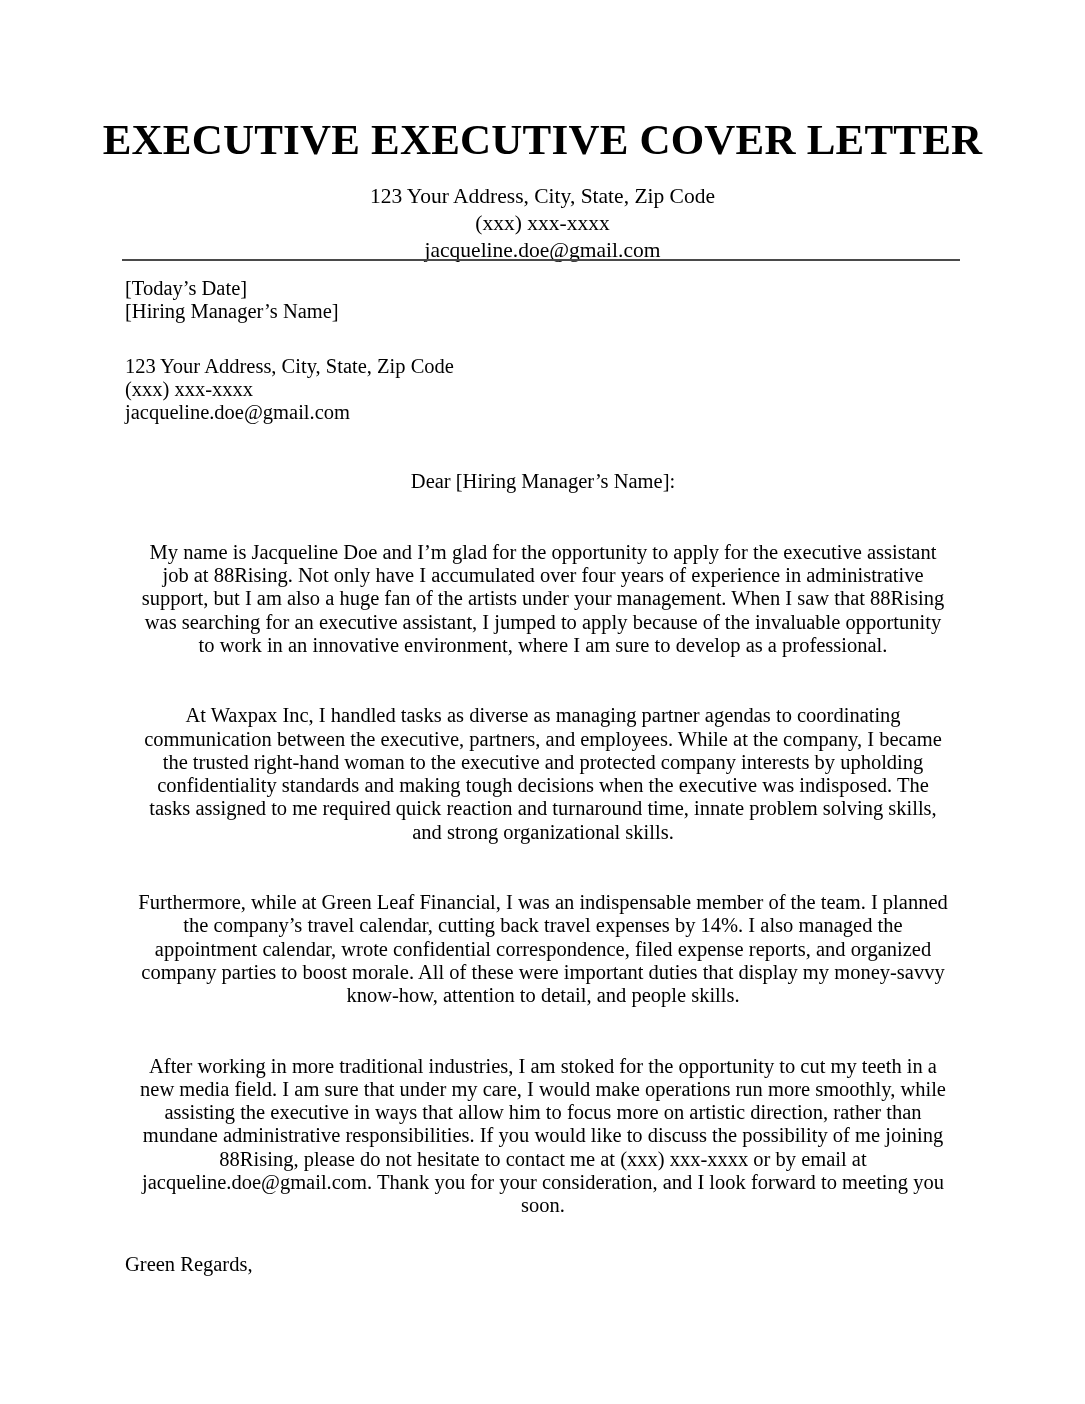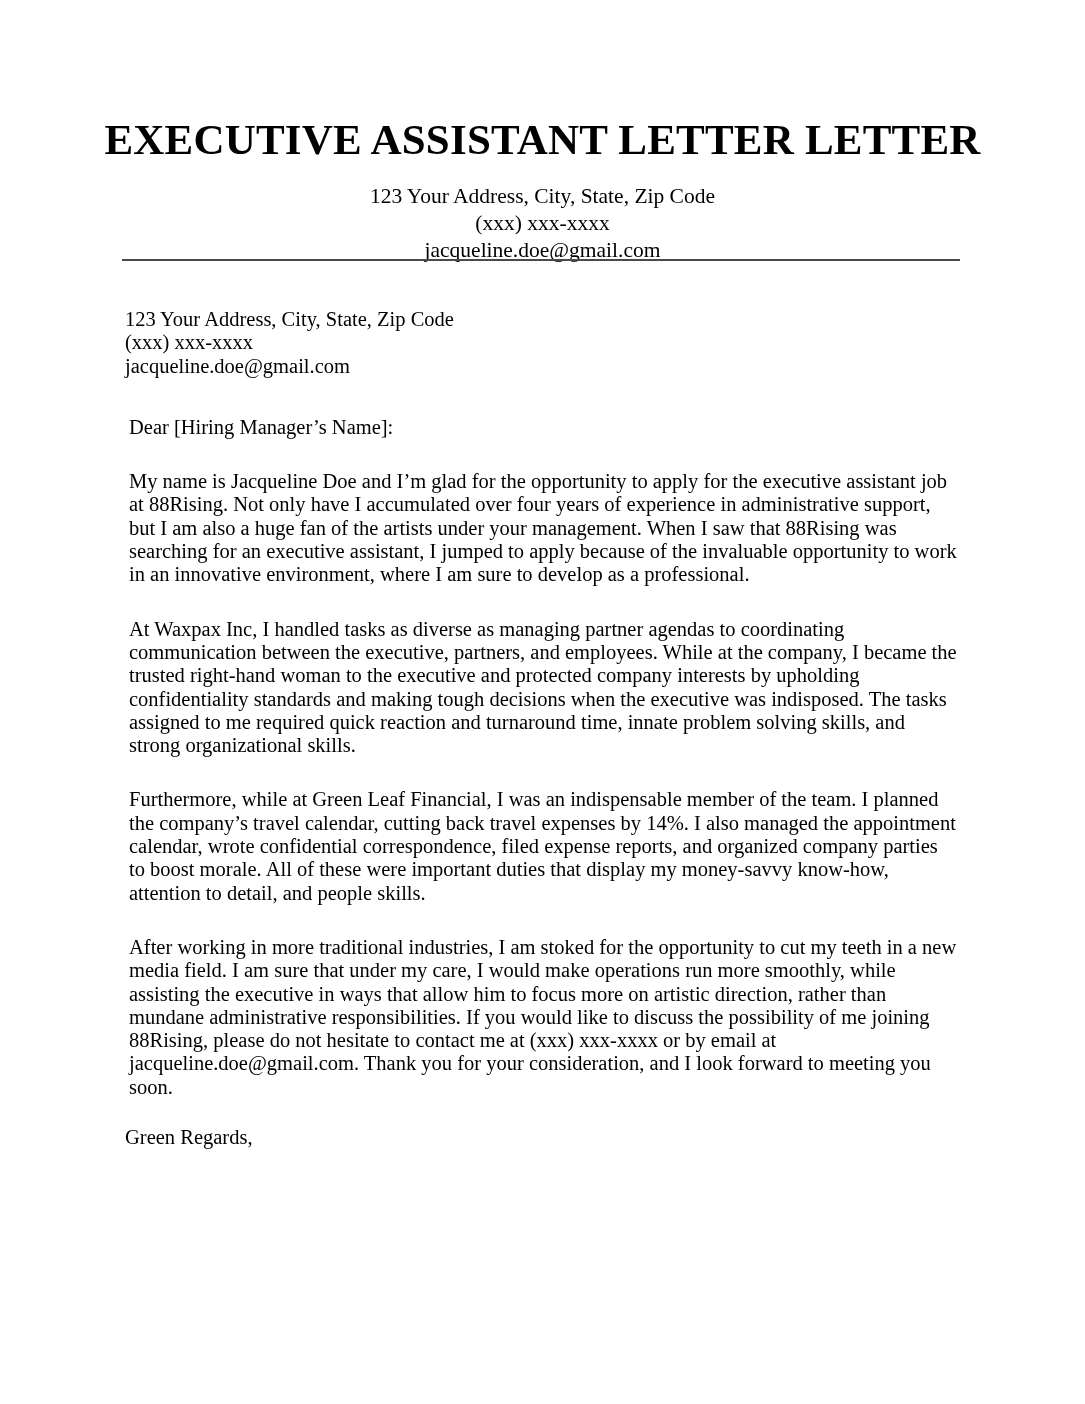--- a/index.html
+++ b/index.html
@@ -89,45 +89,47 @@
   .line {
     display: block;
     white-space: pre-wrap;
   }
 
   .gap-sm { height: 23px; }
   .gap-md { height: 31px; }
   .gap-lg { height: 34px; }
 
   .para {
-    margin: 4px;
-    text-align: left;
+    margin: 12px;
+    text-align: center;
   }
 </style>
 </head>
 <body>
 
 <div class="page">
 
   <div class="letterhead">
 
-    <h1 class="doc-title">EXECUTIVE ASSISTANT LETTER LETTER</h1>
+    <h1 class="doc-title">EXECUTIVE EXECUTIVE COVER LETTER</h1>
 
     <div class="contact-block">
       <span class="contact-line">123 Your Address, City, State, Zip Code</span>
       <span class="contact-line">(xxx) xxx-xxxx</span>
       <span class="contact-line">jacqueline.doe@gmail.com</span>
     </div>
 
     <hr class="header-rule">
   </div>
 
   <div class="letter-body">
 
     <div class="block">
+      <span class="line">[Today’s Date]</span>
+      <span class="line">[Hiring Manager’s Name]</span>
     </div>
 
     <div class="gap-md"></div>
 
     <div class="block">
       <span class="line">123 Your Address, City, State, Zip Code</span>
       <span class="line">(xxx) xxx-xxxx</span>
       <span class="line">jacqueline.doe@gmail.com</span>
     </div>
 

